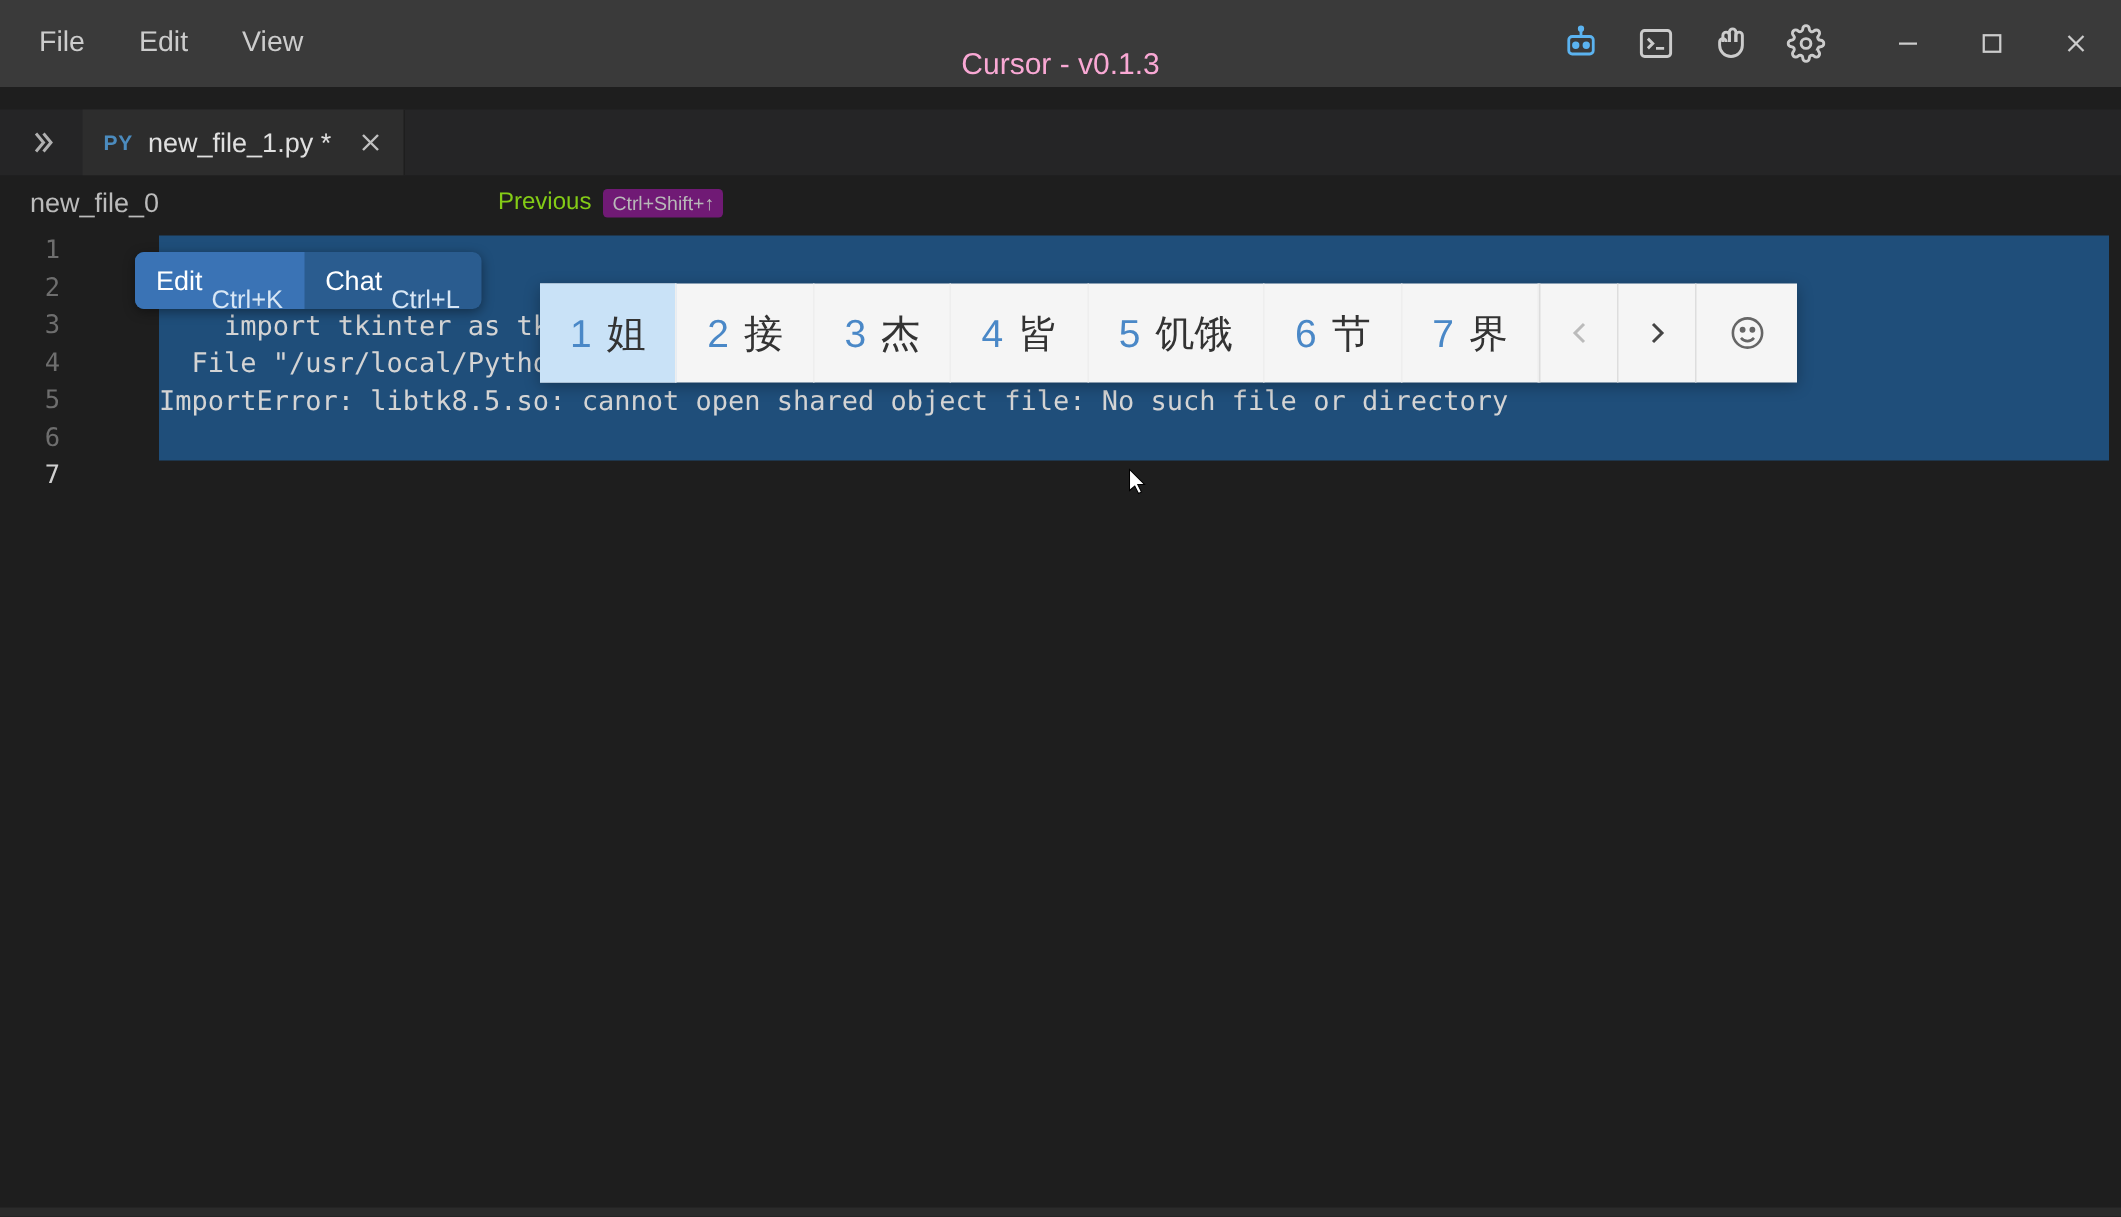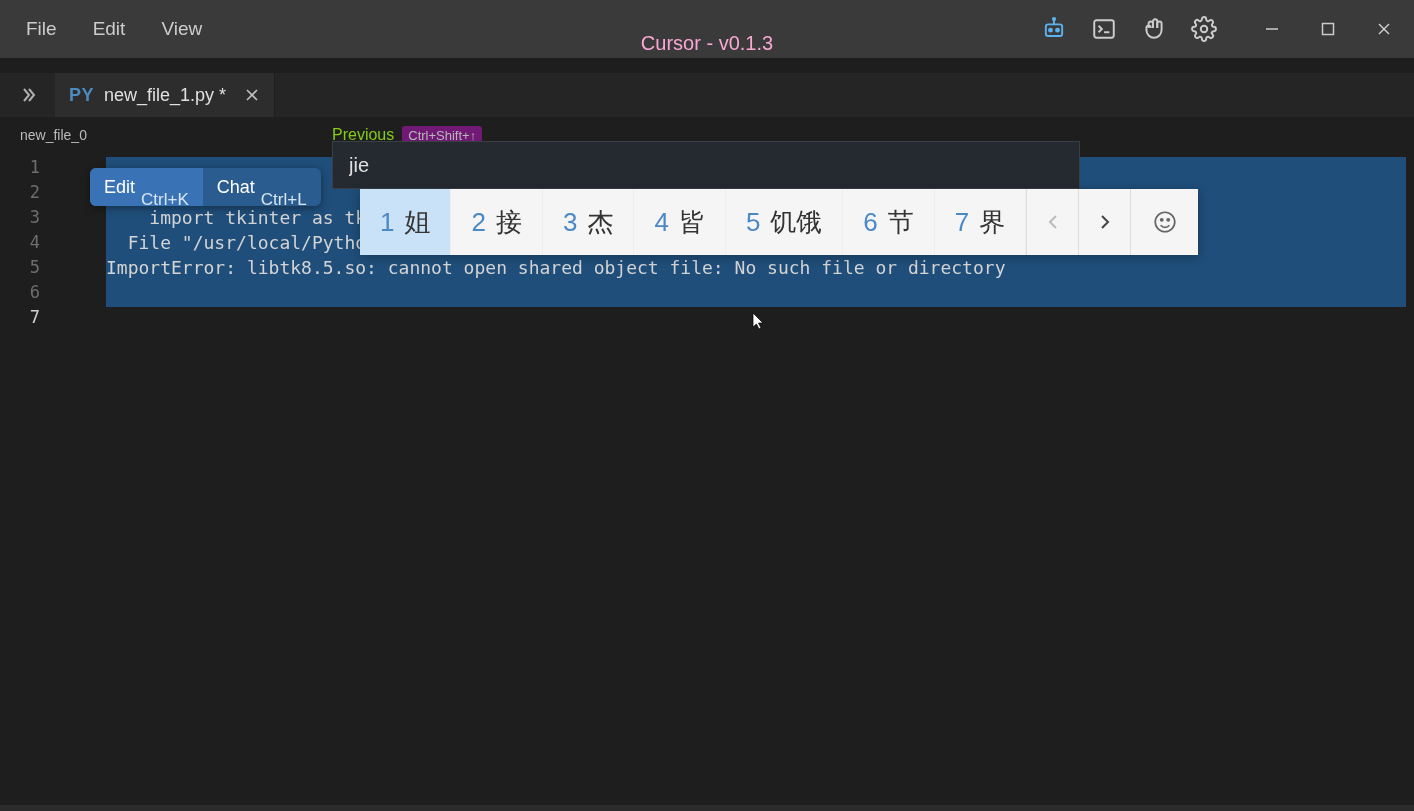--- a/index.html
+++ b/index.html
@@ -14,28 +14,28 @@
   .titlebar-icon { width: 28px; height: 28px; display: flex; align-items: center; justify-content: center; color: #cccccc; }
   .window-controls { display: flex; gap: 28px; margin-left: 18px; }
   .window-btn { width: 28px; height: 28px; display: flex; align-items: center; justify-content: center; color: #cccccc; }
   
   
   .tabbar { height: 44px; background: #252526; display: flex; align-items: stretch; margin-top: 15px; }
   .tab-expand { width: 55px; display: flex; align-items: center; justify-content: center; color: #b0b0b0; }
   .tab { display: flex; align-items: center; padding: 0 14px; gap: 10px; background: #2d2d2d; border-right: 1px solid #1e1e1e; position: relative; }
   .tab.active { background: #1e1e1e; }
   .tab-icon { font-size: 14px; }
-  .tab-py { color: #4B8BBE; font-weight: bold; font-size: 18px; letter-spacing: 0.5px; }
+  .tab-py { color: #4B8BBE; font-weight: bold; font-size: 14px; letter-spacing: 0.5px; }
   .tab-file { color: #c0c0c0; }
   .tab-label { font-size: 18px; color: #e0e0e0; }
   .tab-close { color: #c0c0c0; font-size: 18px; margin-left: 8px; }
   
   
   .breadcrumb-row { height: 36px; display: flex; align-items: center; padding-left: 20px; background: #1e1e1e; position: relative; }
-  .breadcrumb { font-size: 14px; color: #bbbbbb; }
+  .breadcrumb { font-size: 18px; color: #bbbbbb; }
   .prev-hint { position: absolute; left: 332px; display: flex; align-items: center; gap: 8px; }
   .prev-label { font-size: 16px; color: #84cc16; }
   .kbd { background: #701a75; color: #b8b8b8; font-size: 13px; padding: 2px 6px; border-radius: 3px; }
   
   
   .editor { position: relative; background: #1e1e1e; height: calc(811px - 58px - 15px - 44px - 36px - 6px); }
   .gutter { position: absolute; left: 0; top: 4px; width: 58px; text-align: right; }
   .ln { height: 25px; font-size: 17px; color: #6e6e6e; padding-right: 18px; font-family: Consolas, monospace; }
   .ln.current { color: #d0d0d0; }
   
@@ -187,23 +187,20 @@
     <div class="inline-seg active">
       <span class="inline-label">Edit</span>
       <span class="inline-kbd">Ctrl+K</span>
     </div>
     <div class="inline-seg">
       <span class="inline-label">Chat</span>
       <span class="inline-kbd">Ctrl+L</span>
     </div>
   </div>
 
-  <div class="find-bar">
-    <input class="find-input" value="jie" style="">
-  </div>
 
   <div class="ime-bar">
     <div class="ime-cand selected">
       <span class="ime-num">1</span>
       <span class="ime-char">姐</span>
     </div>
     <div class="ime-cand">
       <span class="ime-num">2</span>
       <span class="ime-char">接</span>
     </div>

